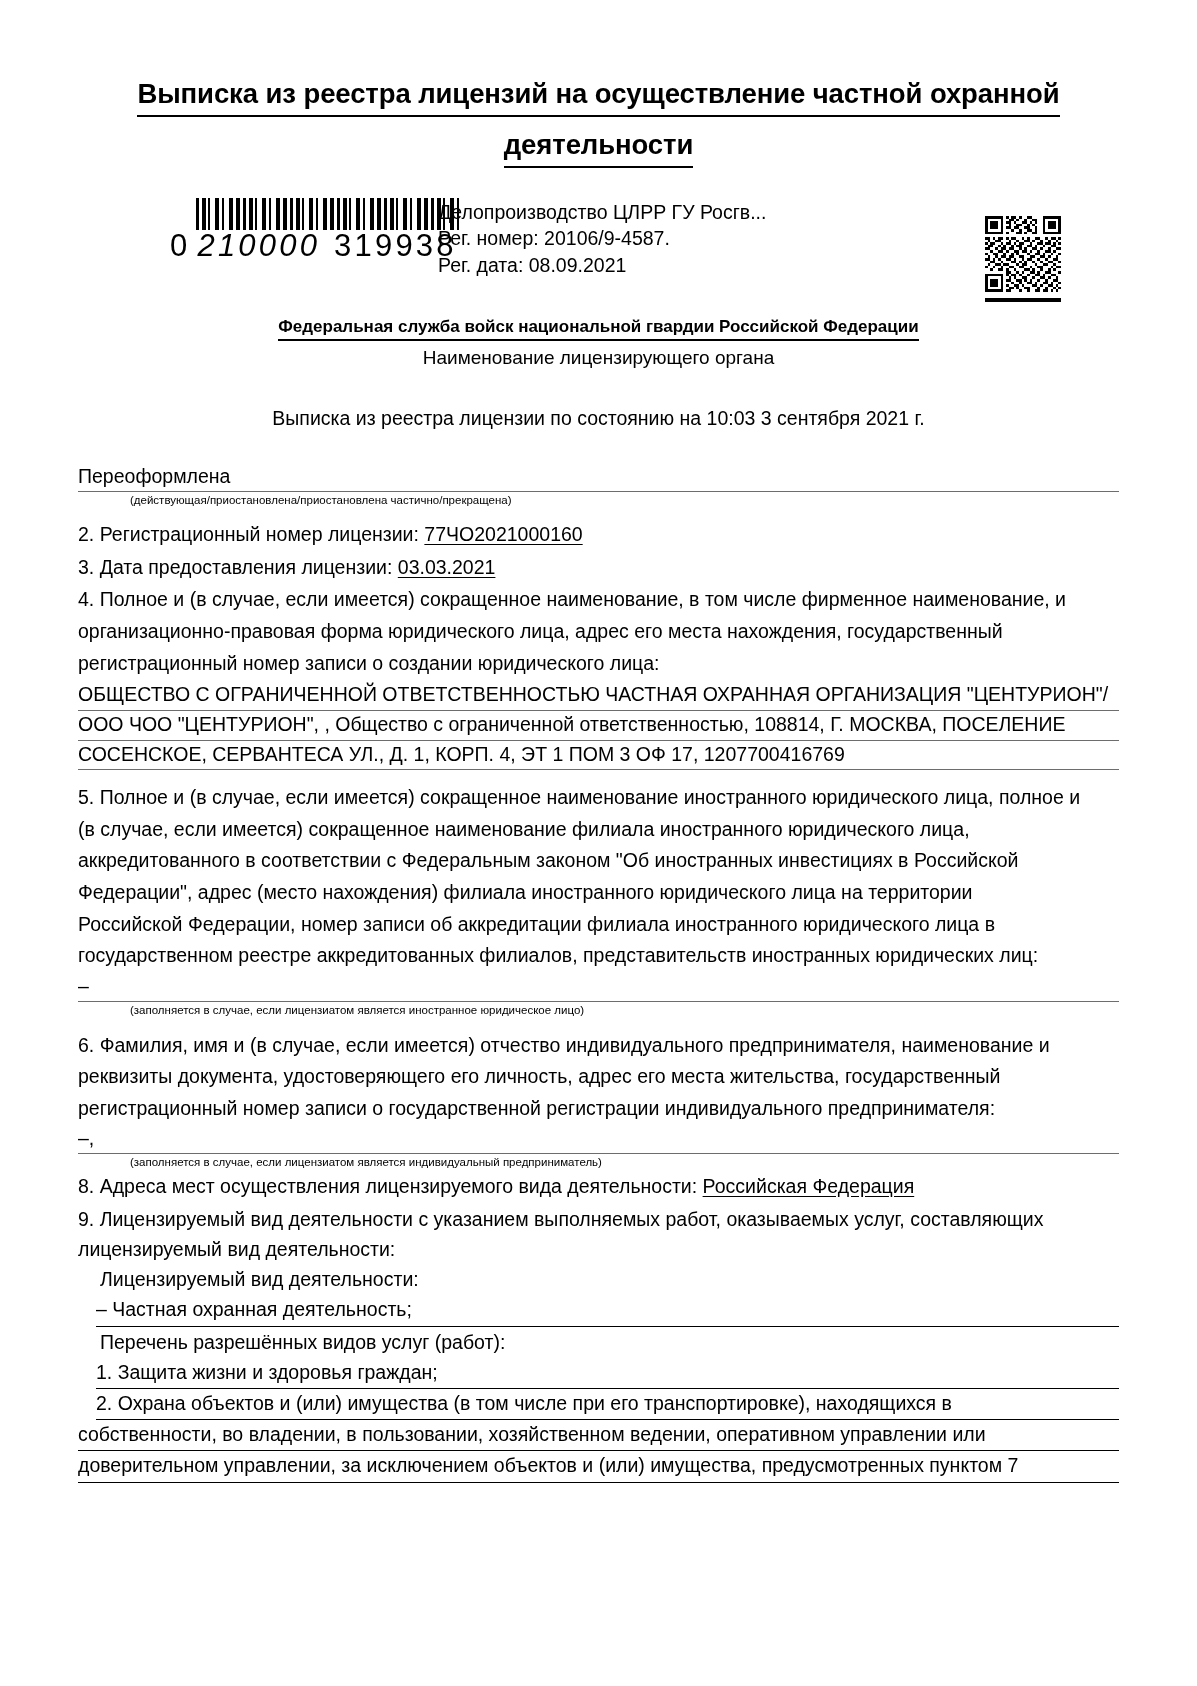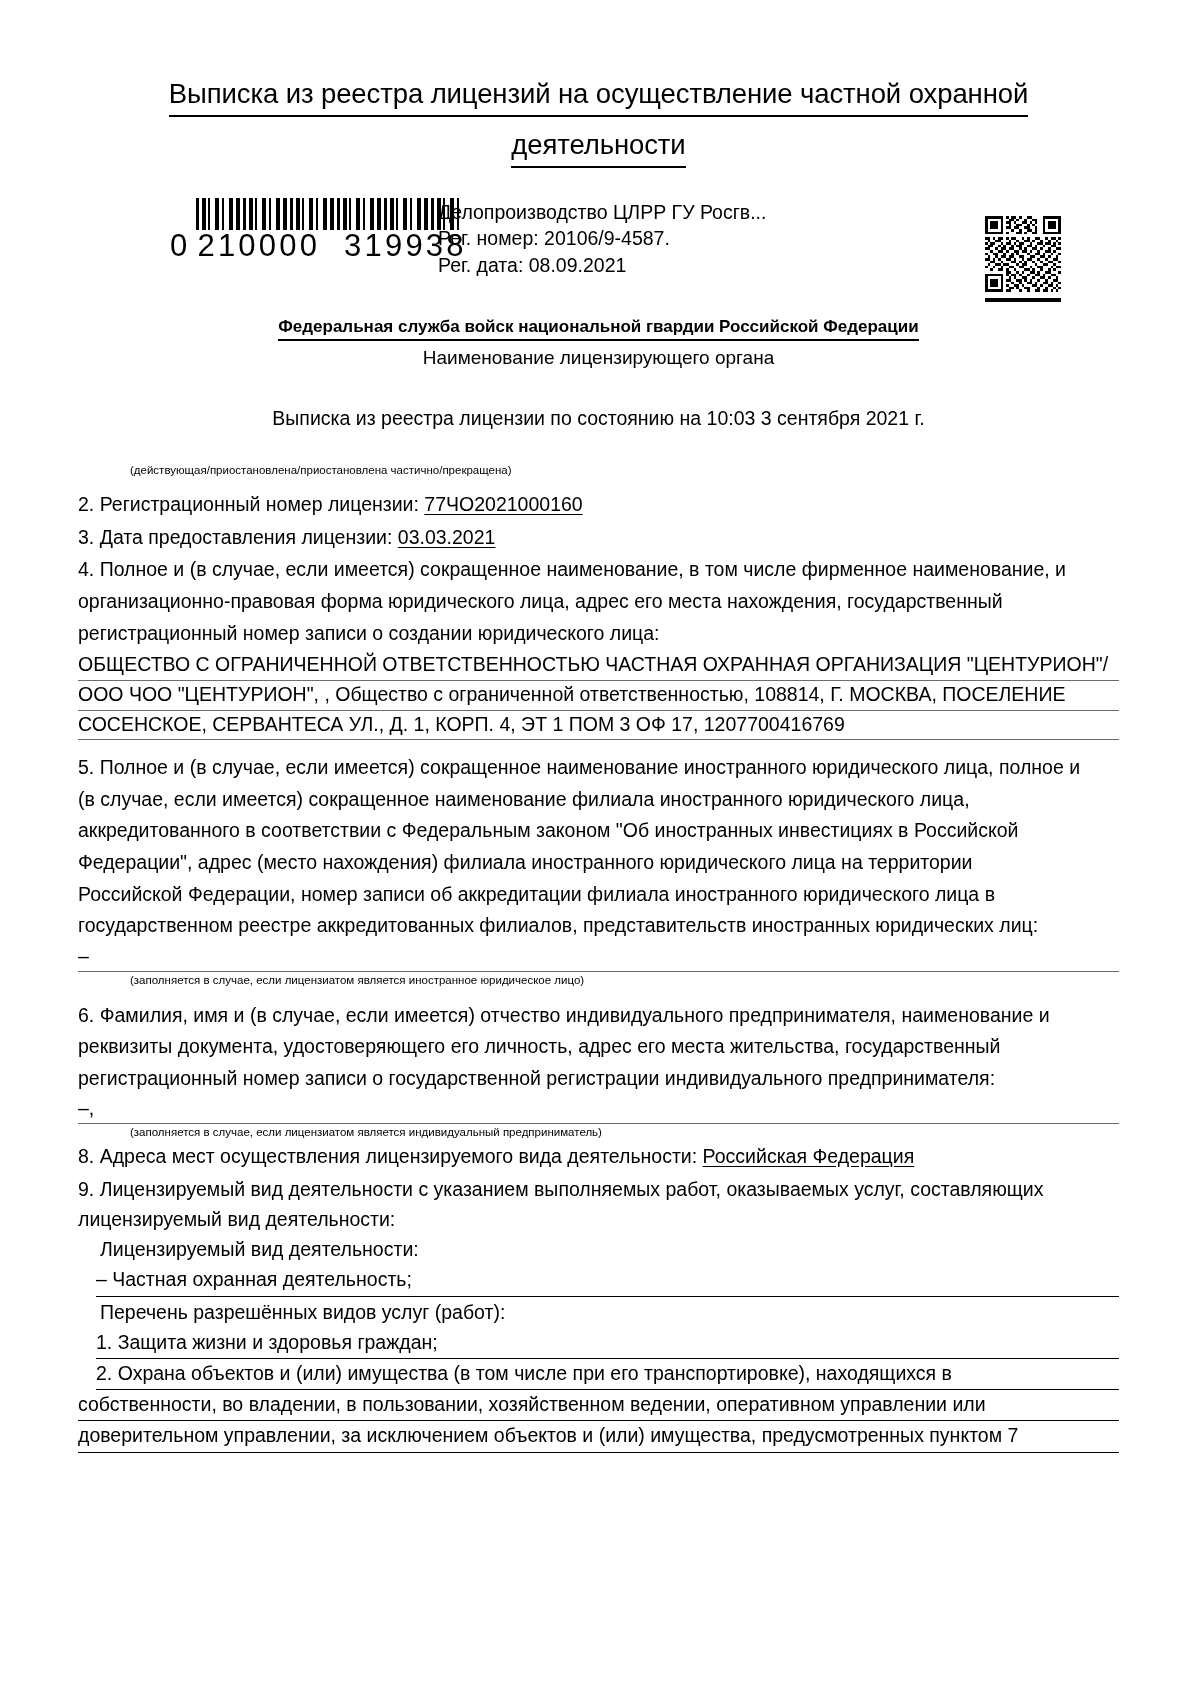--- a/index.html
+++ b/index.html
@@ -23,21 +23,21 @@
     box-sizing: border-box;
     padding: 0 78px;
   }
 
   
   .doc-title {
     margin: 0;
     padding-top: 74px;
     text-align: center;
     font-size: 27.5px;
-    font-weight: normal;
+    font-weight: bold;
     line-height: 1.45;
     letter-spacing: -0.1px;
   }
   .doc-title .tline {
     display: inline-block;
     border-bottom: 2px solid #000;
     padding-bottom: 1px;
   }
   .doc-title .tline.second { margin-top: 8px; }
 
@@ -72,21 +72,21 @@
   .barcode-digits {
     font-size: 31px;
     letter-spacing: 3.2px;
     line-height: 1;
     margin-top: -14px;
     font-family: "Liberation Sans", sans-serif;
     background: #fff;
     padding-right: 2px;
   }
   .barcode-digits .lead { margin-right: 7px; }
-  .barcode-digits .grp { margin-right: 24px; }
+  .barcode-digits .grp { margin-right: 14px; font-style: italic; }
   .stamp-text {
     position: absolute;
     left: 360px;
     top: 1px;
     font-size: 19.5px;
     line-height: 1.36;
     white-space: nowrap;
   }
   .qr {
     position: absolute;
@@ -438,20 +438,21 @@
   <div class="agency">
     <div class="agency-name">Федеральная служба войск национальной гвардии Российской Федерации</div>
     <div class="agency-caption">Наименование лицензирующего органа</div>
   </div>
 
   <div class="asof">Выписка из реестра лицензии по состоянию на 10:03 3 сентября 2021 г.</div>
 
   <div class="body">
 
     <div class="item">
+      <div class="value-line">Переоформлена</div>
       <div class="caption">(действующая/приостановлена/приостановлена частично/прекращена)</div>
     </div>
 
     <div class="item" style="margin-top:12px;">
       <p class="item-para"><span>2. Регистрационный номер лицензии:</span> <span class="u">77ЧО2021000160</span></p>
     </div>
 
     <div class="item">
       <p class="item-para"><span>3. Дата предоставления лицензии:</span> <span class="u">03.03.2021</span></p>
     </div>

